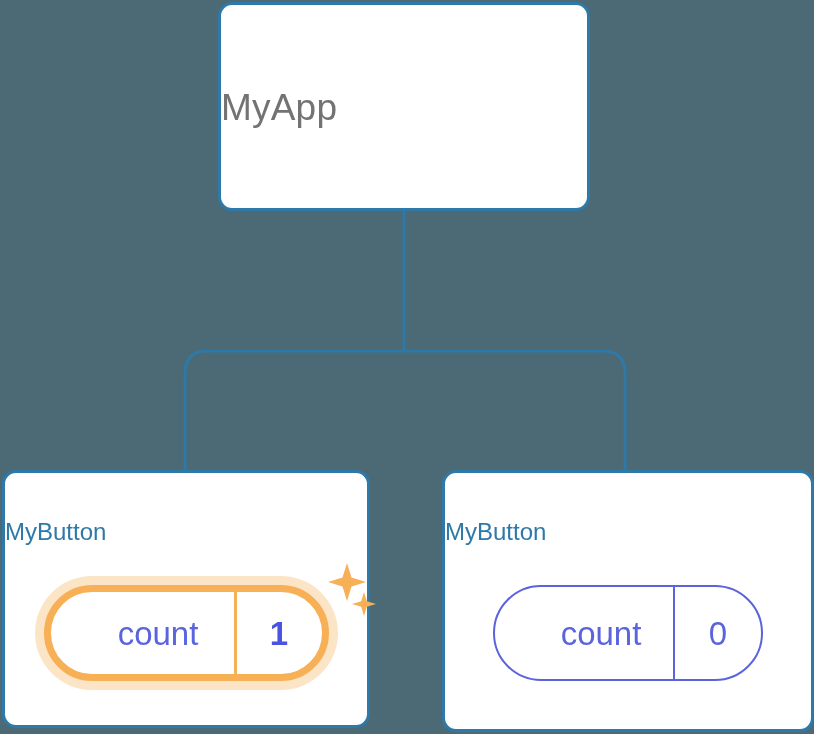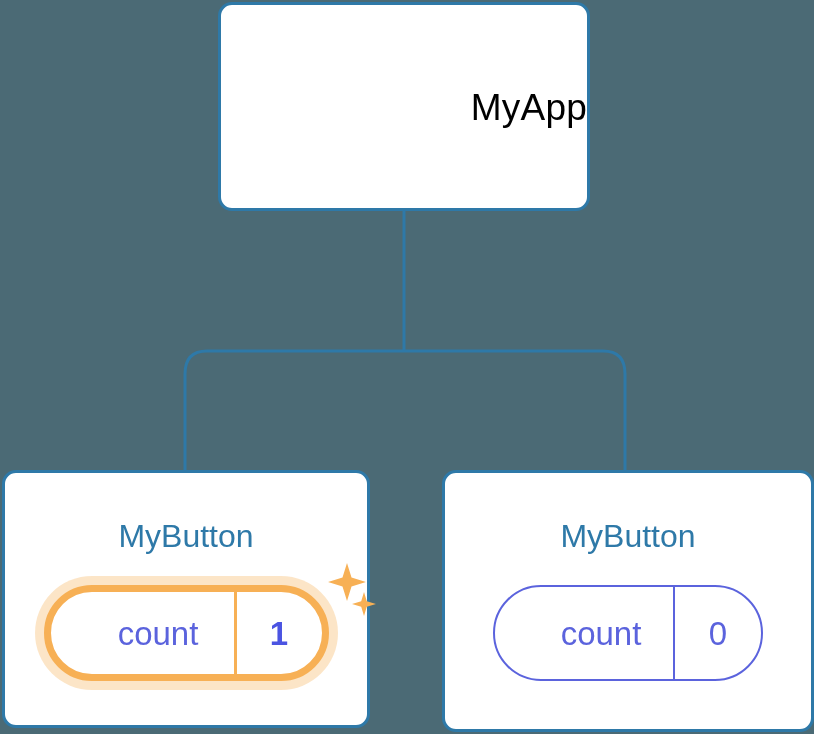--- a/index.html
+++ b/index.html
@@ -43,23 +43,23 @@
     left: 218px;
     top: 2px;
     width: 372px;
     height: 209px;
   }
   #node-root .node-title {
     position: absolute;
     left: 0;
     right: 0;
     top: 84px;
-    text-align: right;
+    text-align: left;
     font-size: 37px;
-    color: #000000;
+    color: #737373;
     letter-spacing: 0.2px;
     line-height: 1;
   }
 
   
   .child-node {
     top: 470px;
   }
   #node-child-left {
     left: 2px;
@@ -69,22 +69,22 @@
   #node-child-right {
     left: 442px;
     width: 372px;
     height: 262px;
   }
   .child-node .node-title {
     position: absolute;
     left: 0;
     right: 0;
     top: 47px;
-    text-align: center;
-    font-size: 32px;
+    text-align: left;
+    font-size: 24px;
     color: #2e79a8;
     line-height: 1;
   }
 
   
   .pill-wrap {
     position: absolute;
     left: 0;
     right: 0;
     top: 112px;

